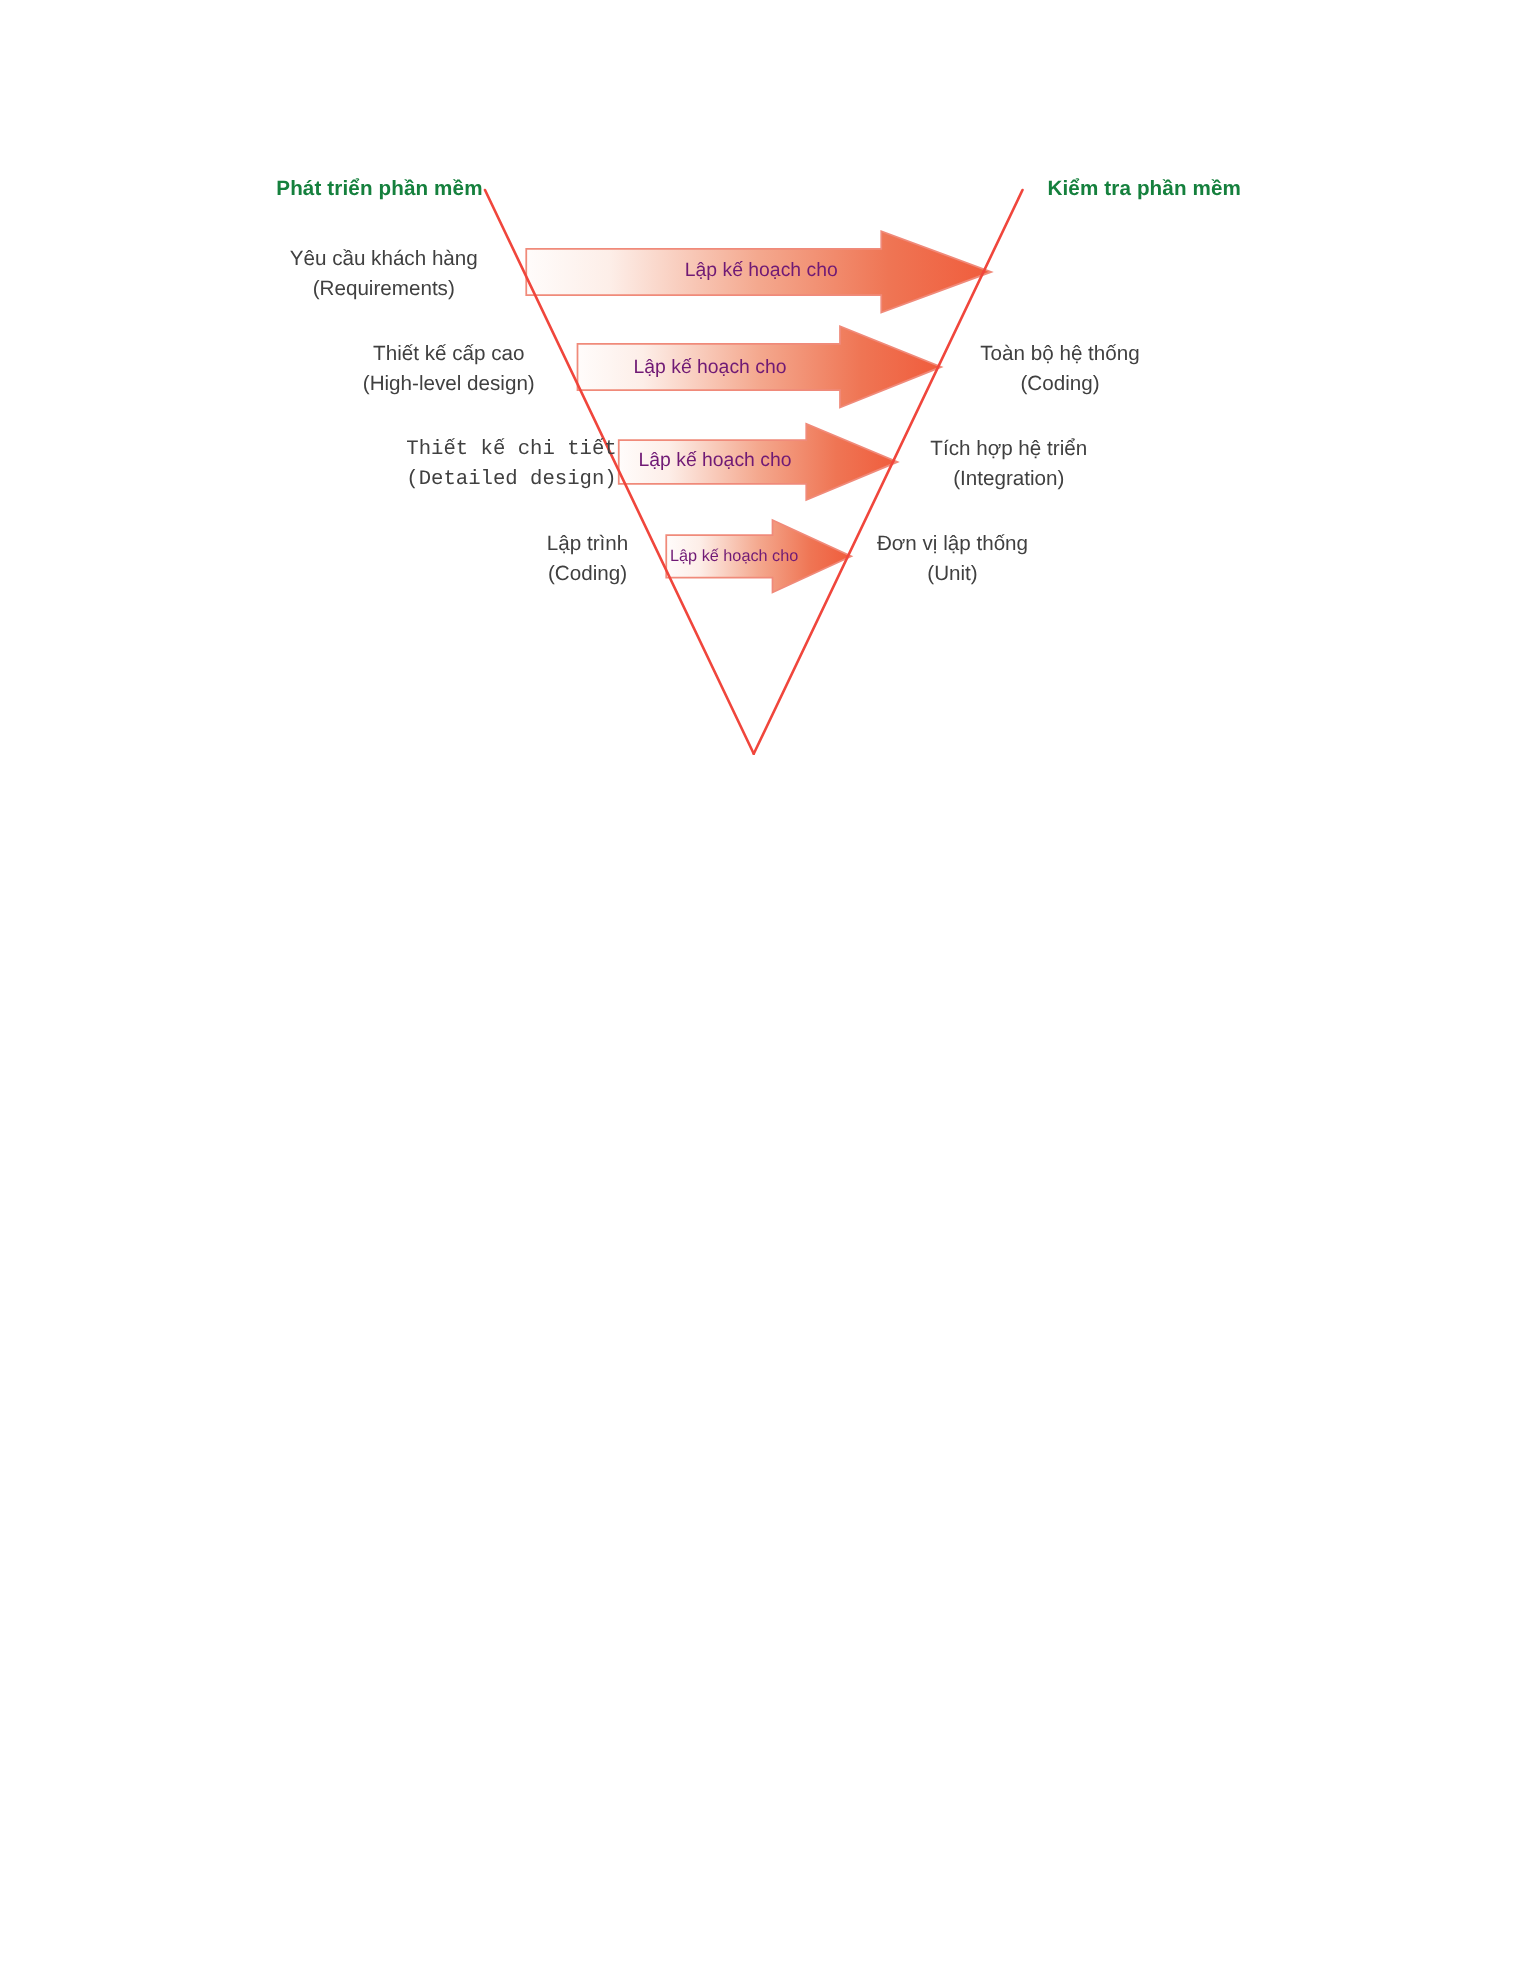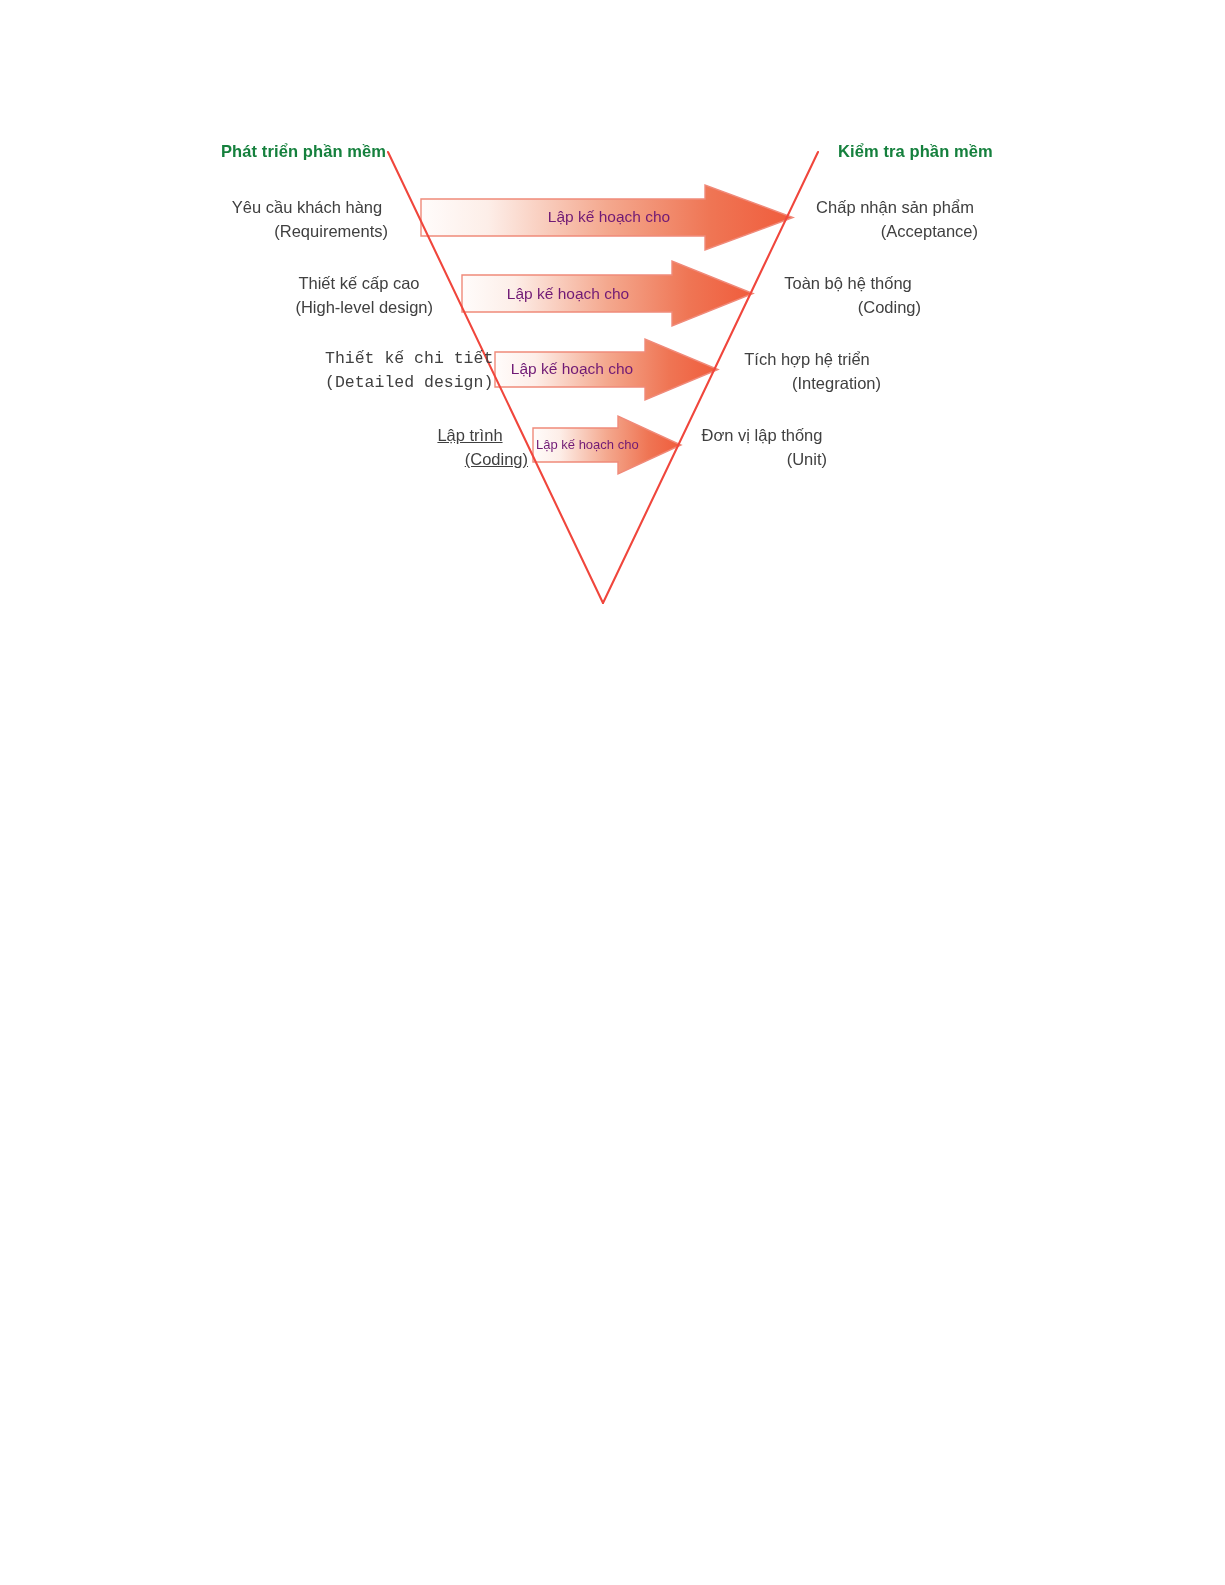--- a/index.html
+++ b/index.html
@@ -39,21 +39,21 @@
     white-space: nowrap;
   }
   .stage-label {
     position: absolute;
     font-size: 16.5px;
     line-height: 24px;
     color: #404040;
     white-space: nowrap;
   }
   .stage-label .l1 { display: block; }
-  .stage-label .l2 { display: block; text-align: right; }
+  .stage-label .l2 { display: block; }
   .left-label { text-align: center; }
   .right-label { text-align: center; }
   .arrow-text {
     position: absolute;
     color: #701a75;
     white-space: nowrap;
     text-align: center;
     font-size: 15.5px;
     line-height: 1;
   }
@@ -112,24 +112,20 @@
 
   <div class="hdr" style="left:838px; top:142px;">Kiểm tra phần mềm</div>
 
   <div class="stage-label left-label" style="left:226px; top:195px; width:162px;">
     <span class="l1">Yêu cầu khách hàng</span>
     <span class="l2">(Requirements)</span>
   </div>
 
   <div class="arrow-text" style="left:461px; top:209px; width:296px;">Lập kế hoạch cho</div>
 
-  <div class="stage-label right-label" style="left:812px; top:195px; width:166px;">
-    <span class="l1">Chấp nhận sản phẩm</span>
-    <span class="l2">(Acceptance)</span>
-  </div>
 
   <div class="stage-label left-label" style="left:285px; top:271px; width:148px;">
     <span class="l1">Thiết kế cấp cao</span>
     <span class="l2">(High-level design)</span>
   </div>
 
   <div class="arrow-text" style="left:460px; top:286px; width:216px;">Lập kế hoạch cho</div>
 
   <div class="stage-label right-label" style="left:775px; top:271px; width:146px;">
     <span class="l1">Toàn bộ hệ thống</span>
@@ -141,21 +137,21 @@
     <span class="l2">(Detailed design)</span>
   </div>
 
   <div class="arrow-text" style="left:497px; top:361px; width:150px;">Lập kế hoạch cho</div>
 
   <div class="stage-label right-label" style="left:733px; top:347px; width:148px;">
     <span class="l1">Tích hợp hệ triển</span>
     <span class="l2">(Integration)</span>
   </div>
 
-  <div class="stage-label left-label" style="left:412px; top:423px; width:116px;text-decoration:underline;">
+  <div class="stage-label left-label" style="left:412px; top:423px; width:116px;">
     <span class="l1">Lập trình</span>
     <span class="l2">(Coding)</span>
   </div>
 
   <div class="arrow-text small" style="left:536px; top:438px; width:88px;">Lập kế hoạch cho</div>
 
   <div class="stage-label right-label" style="left:697px; top:423px; width:130px;">
     <span class="l1">Đơn vị lập thống</span>
     <span class="l2">(Unit)</span>
   </div>

